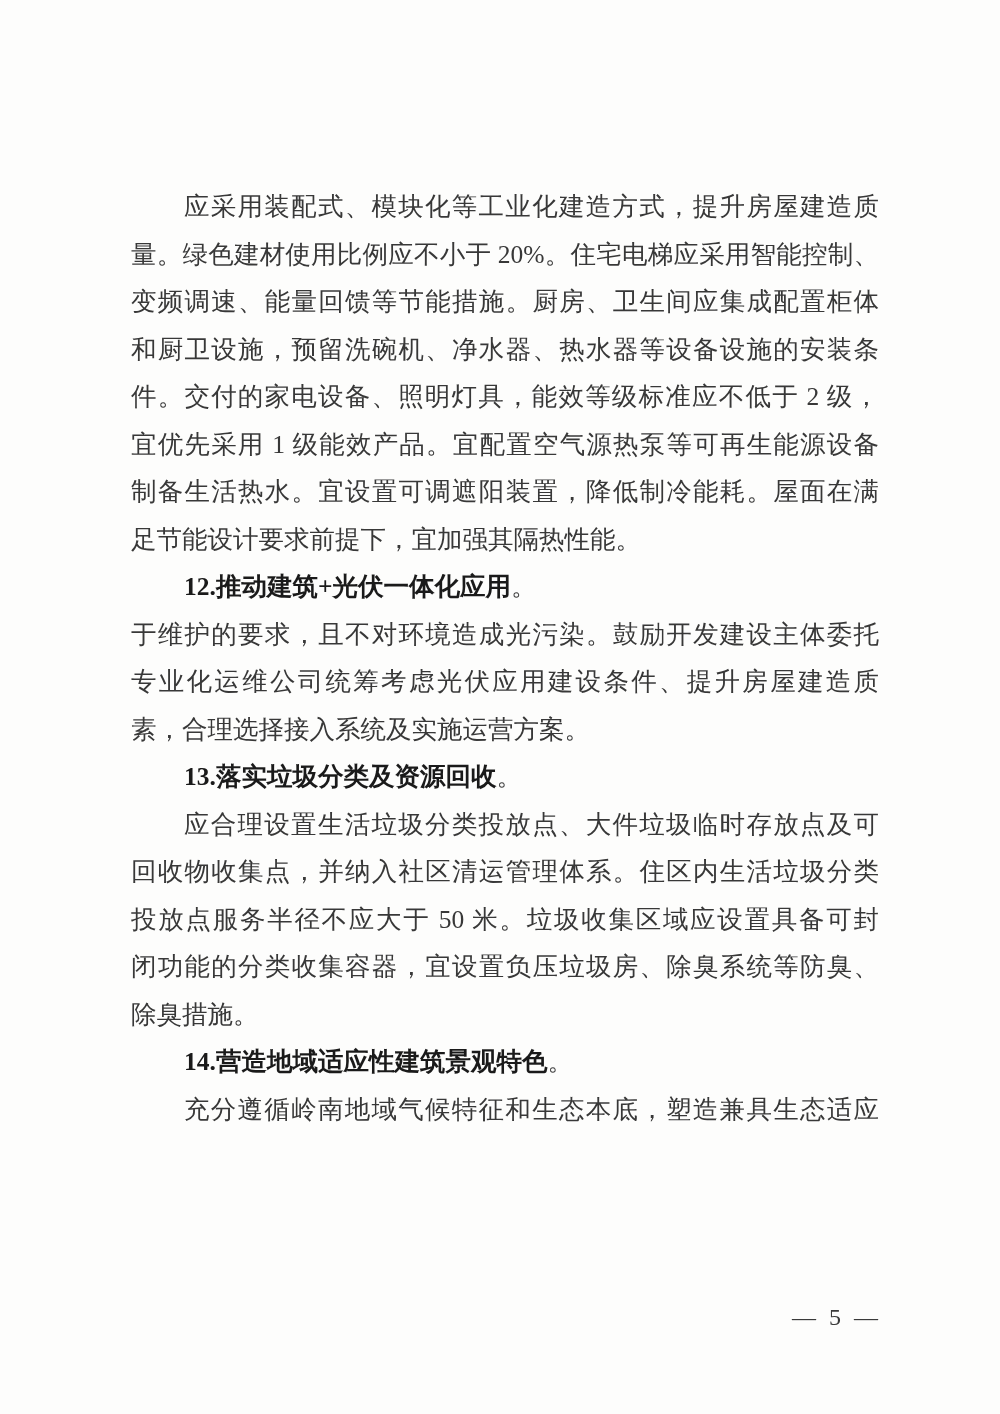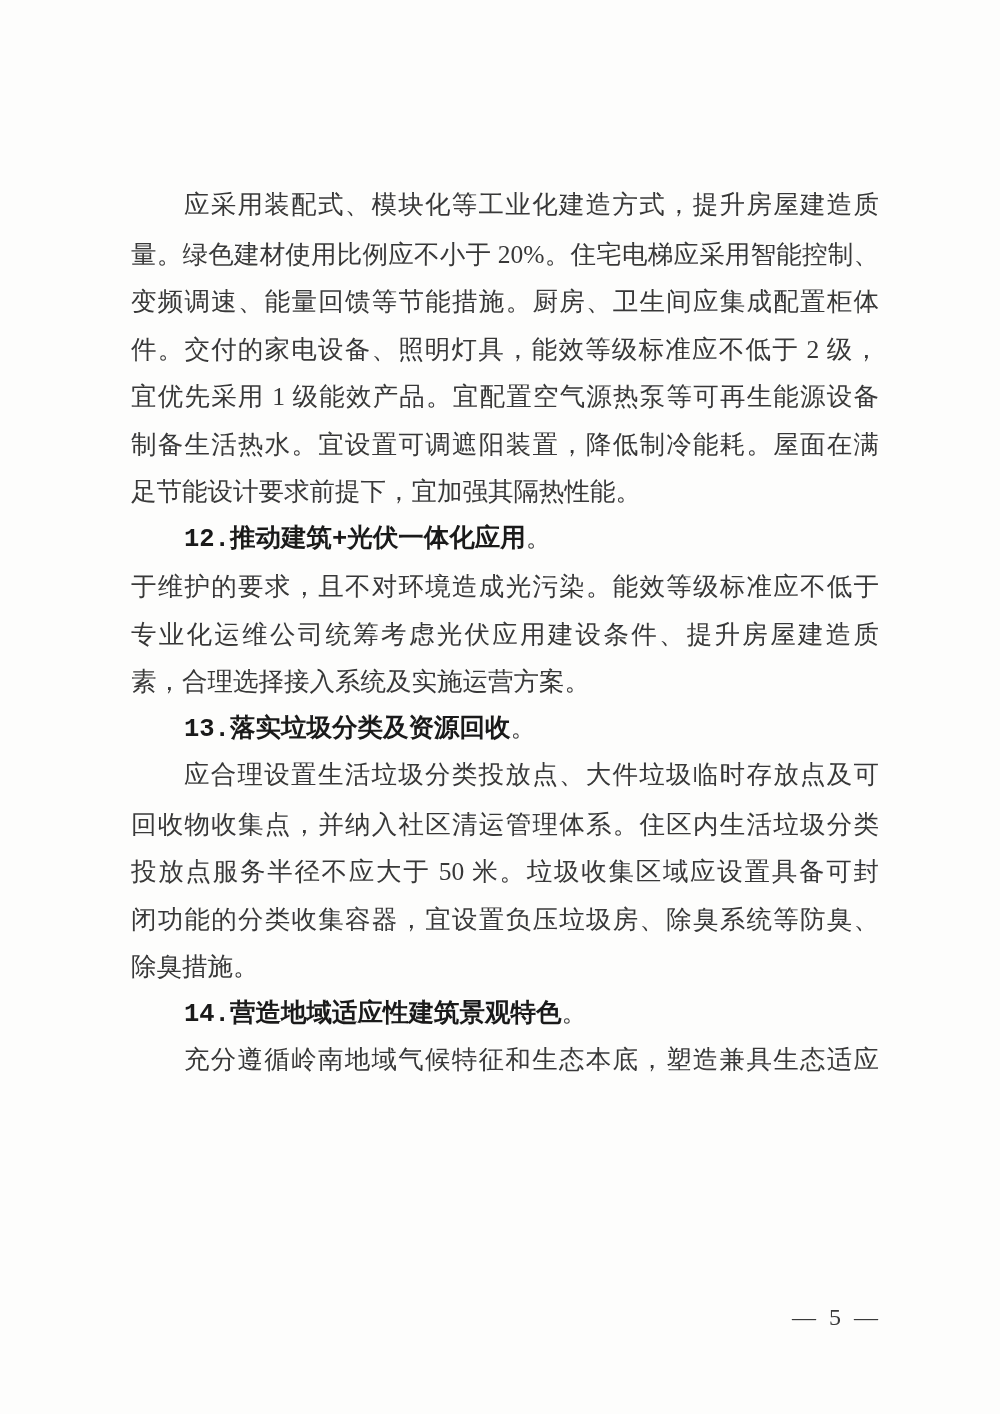--- a/index.html
+++ b/index.html
@@ -30,21 +30,20 @@
     text-align-last: justify;
     text-justify: inter-character;
     overflow: hidden;
   }
   .line.lastline {
     text-align: center;
     text-align-last: left;
   }
   .line.indent {
     padding-left: 53px;
-    font-family: Liberation Mono, monospace;
   }
   .line.heading {
     font-weight: bold;
     color: #1a1a1a;
     text-align: center;
     text-align-last: left;
   }
   .line.heading .tail {
     font-weight: normal;
     color: #3f3f3f;
@@ -62,26 +61,27 @@
   }
 </style>
 </head>
 <body>
 
 <div class="page">
   <div class="text-block" id="doc-body">
       <div class="line indent">应采用装配式、模块化等工业化建造方式，提升房屋建造质</div>
       <div class="line">量。绿色建材使用比例应不小于 20%。住宅电梯应采用智能控制、</div>
       <div class="line">变频调速、能量回馈等节能措施。厨房、卫生间应集成配置柜体</div>
+      <div class="line">和厨卫设施，预留洗碗机、净水器、热水器等设备设施的安装条</div>
       <div class="line">件。交付的家电设备、照明灯具，能效等级标准应不低于 2 级，</div>
       <div class="line">宜优先采用 1 级能效产品。宜配置空气源热泵等可再生能源设备</div>
       <div class="line">制备生活热水。宜设置可调遮阳装置，降低制冷能耗。屋面在满</div>
       <div class="line lastline">足节能设计要求前提下，宜加强其隔热性能。</div>
       <div class="line heading indent lastline"><span>12.推动建筑+光伏一体化应用</span><span class="tail">。</span></div>
-      <div class="line">于维护的要求，且不对环境造成光污染。能效等级标准应不低于</div>
+      <div class="line">于维护的要求，且不对环境造成光污染。鼓励开发建设主体委托</div>
       <div class="line">专业化运维公司统筹考虑光伏应用建设条件、提升房屋建造质</div>
       <div class="line lastline">素，合理选择接入系统及实施运营方案。</div>
       <div class="line heading indent lastline"><span>13.落实垃圾分类及资源回收</span><span class="tail">。</span></div>
       <div class="line indent">应合理设置生活垃圾分类投放点、大件垃圾临时存放点及可</div>
       <div class="line">回收物收集点，并纳入社区清运管理体系。住区内生活垃圾分类</div>
       <div class="line">投放点服务半径不应大于 50 米。垃圾收集区域应设置具备可封</div>
       <div class="line">闭功能的分类收集容器，宜设置负压垃圾房、除臭系统等防臭、</div>
       <div class="line lastline">除臭措施。</div>
       <div class="line heading indent lastline"><span>14.营造地域适应性建筑景观特色</span><span class="tail">。</span></div>
       <div class="line indent">充分遵循岭南地域气候特征和生态本底，塑造兼具生态适应</div>

